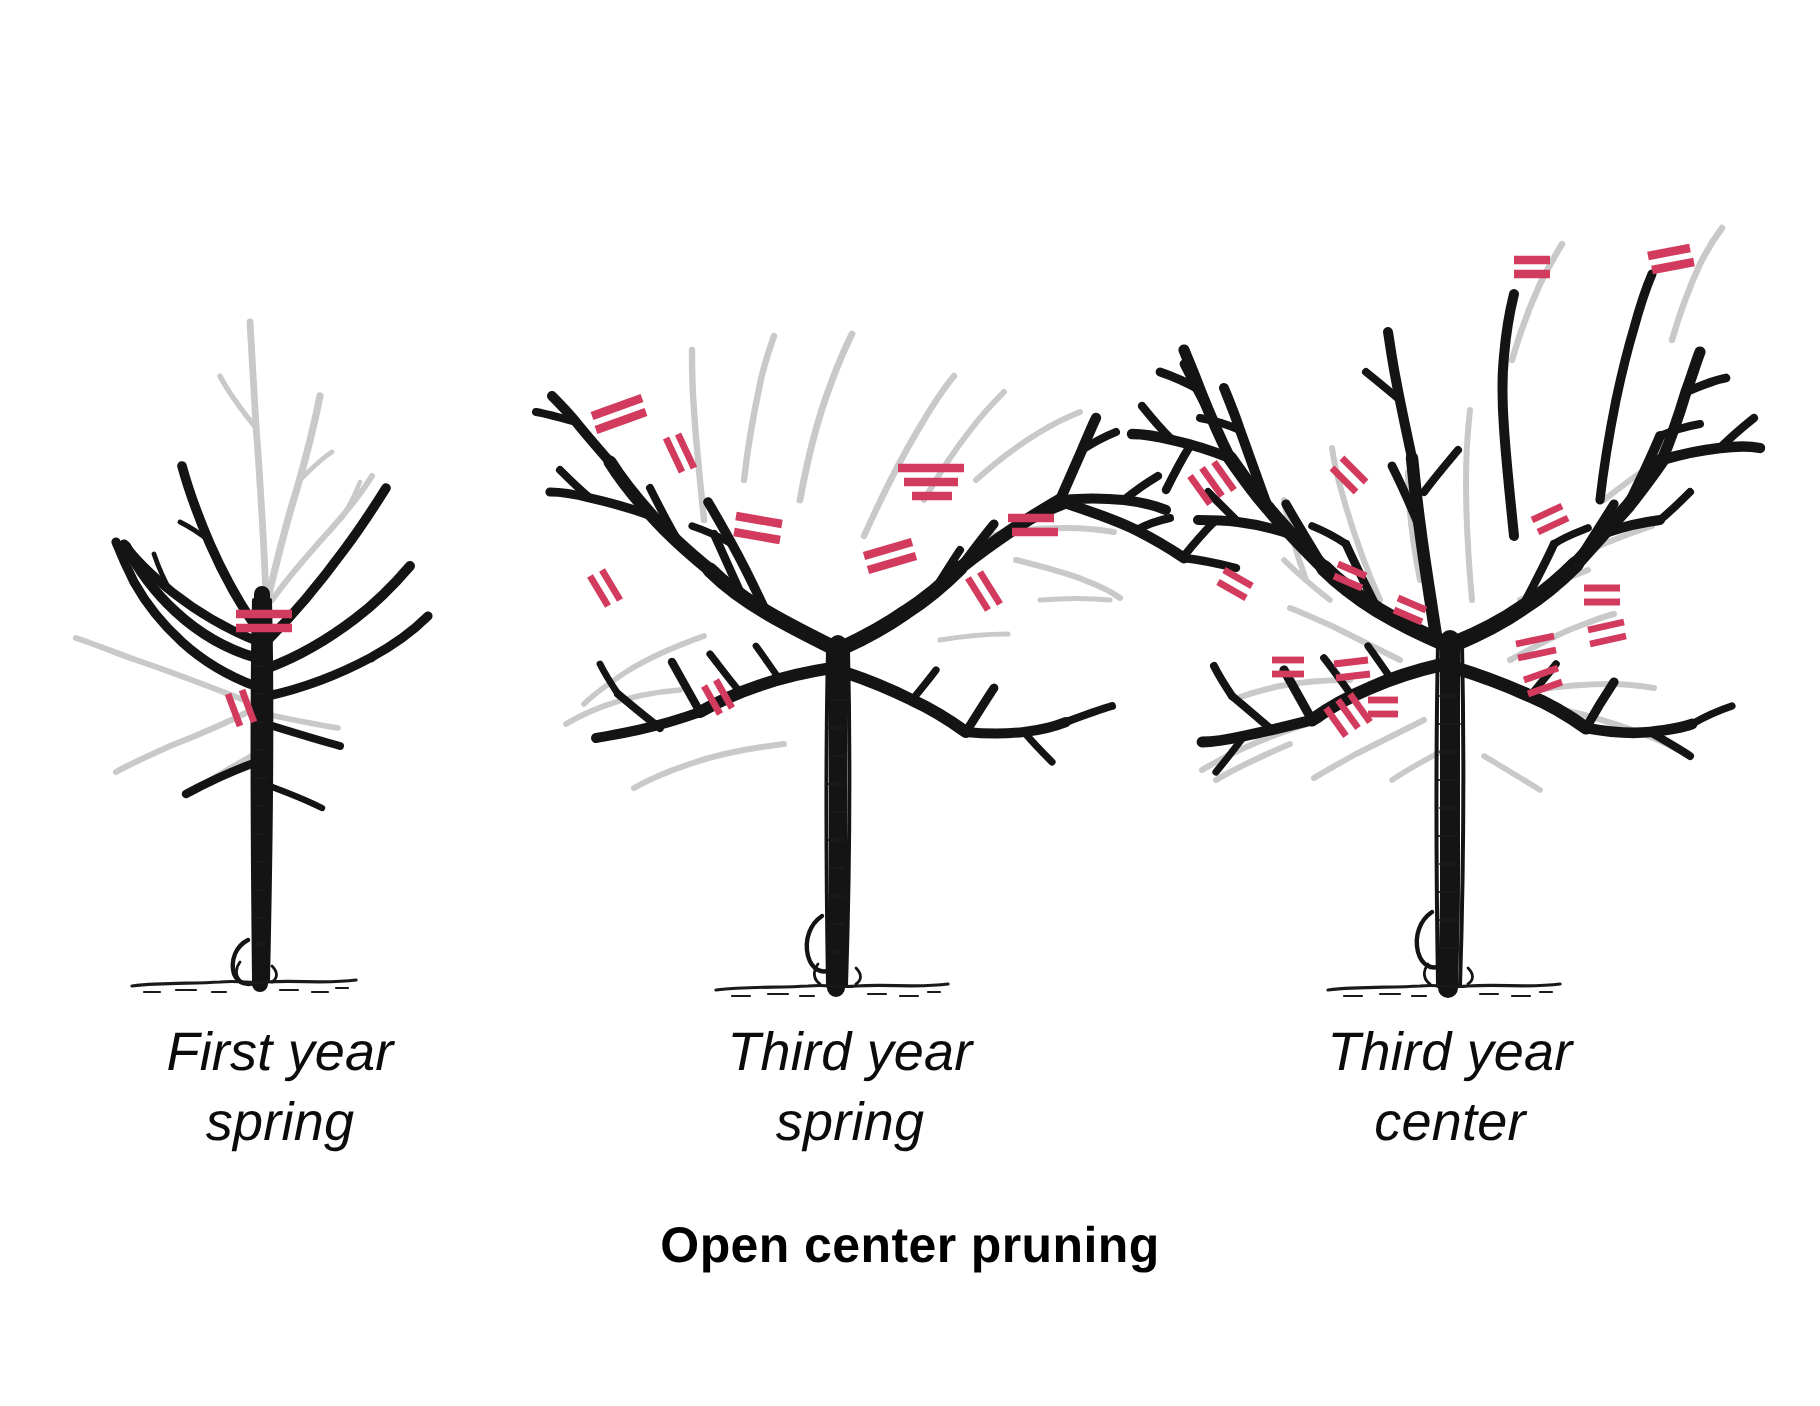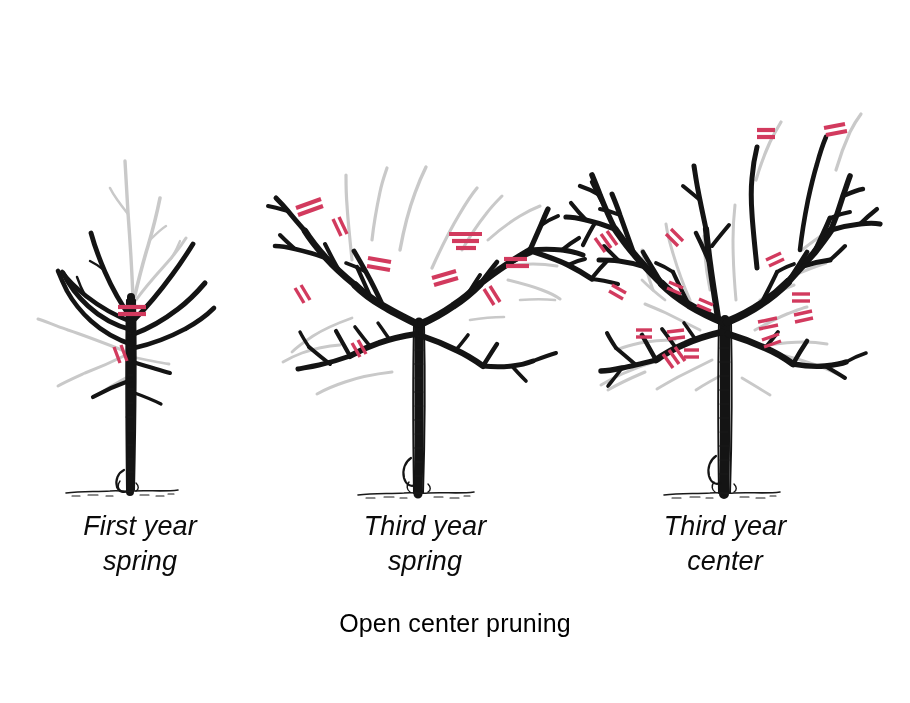--- a/index.html
+++ b/index.html
@@ -32,21 +32,21 @@
   }
   .panel-label.l1{left:20px;  top:509px; width:240px;}
   .panel-label.l2{left:305px; top:509px; width:240px;}
   .panel-label.l3{left:605px; top:509px; width:240px;}
 
   .figure-caption{
     position:absolute;
     left:155px; top:609px; width:600px;
     text-align:center;
     font-size:25px;
-    font-weight:400;
+    font-weight:700;
     color:#000;
     letter-spacing:.2px;
   }
 </style>
 </head>
 <body>
 
 <div id="figure">
 
   <div class="stage">

